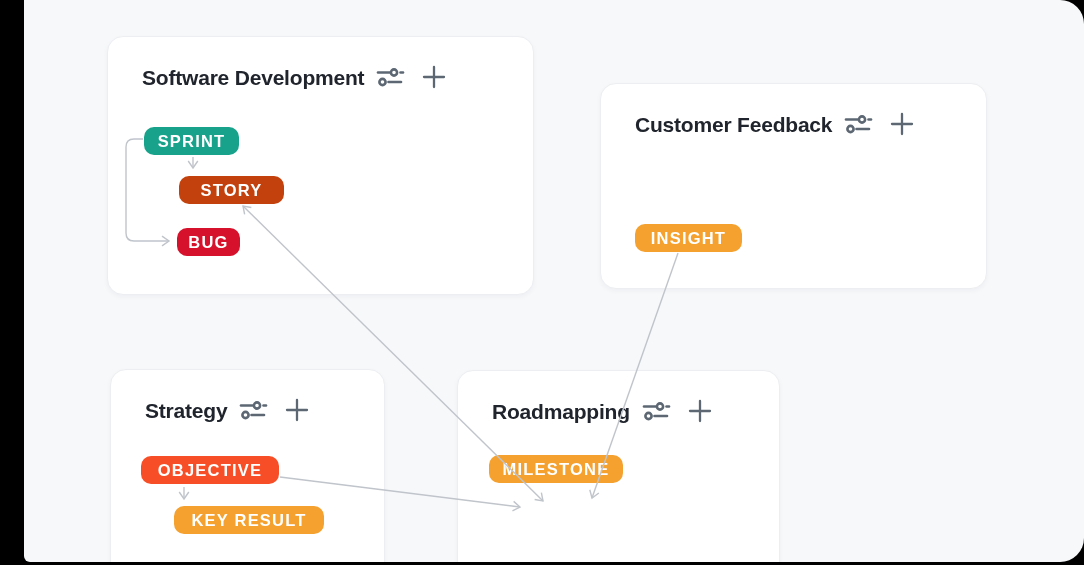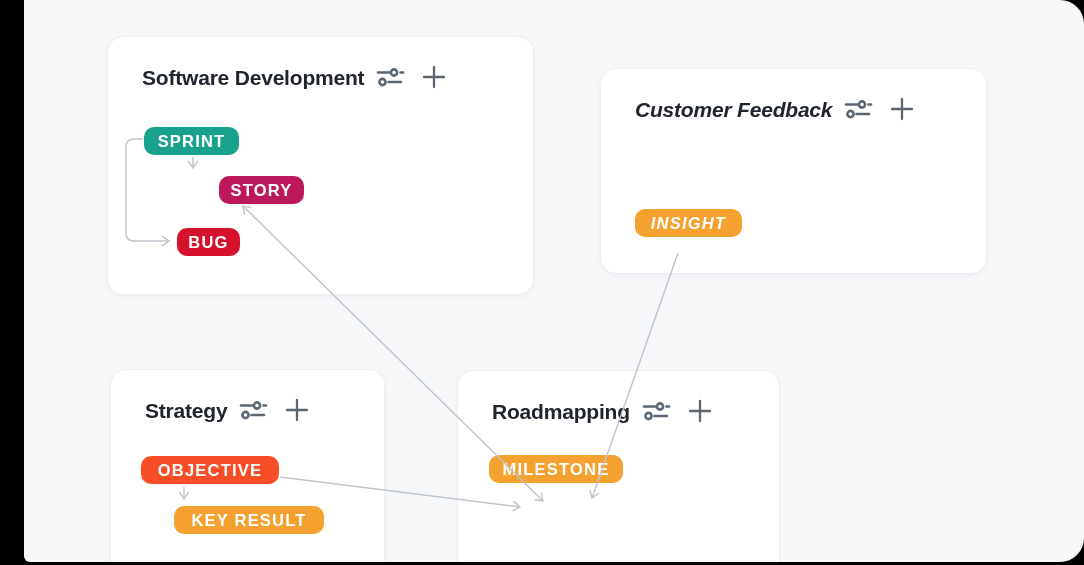--- a/index.html
+++ b/index.html
@@ -89,25 +89,25 @@
           <span><svg width="26" height="26" viewBox="0 0 26 26">
                 <g stroke="#5c6773" stroke-width="2.3" stroke-linecap="round">
                   <line x1="13" y1="3" x2="13" y2="23"></line>
                   <line x1="3" y1="13" x2="23" y2="13"></line>
                 </g>
               </svg></span>
         </button>
       </span>
     </div>
     <span class="pill" style="left: 36px; top: 90px; width: 95px; background: rgb(24, 162, 139);">SPRINT</span>
-    <span class="pill" style="left: 71px; top: 139px; width: 85px; background: #be185d; margin-left: 40px;">STORY</span>
+    <span class="pill" style="left: 71px; top: 139px; width: 105px; background: #c2410c;">STORY</span>
     <span class="pill" style="left: 69px; top: 191px; width: 63px; background: rgb(213, 17, 43);">BUG</span>
   </div>
 
-  <div class="card" style="left:576px;top:68px;width:385px;height:204px;font-style:italic;">
+  <div class="card" style="left:576px;top:83px;width:385px;height:204px;">
     <div class="card-header">
       <span class="card-title">Customer Feedback</span>
       <span class="icon-group">
         <button class="icon-btn">
           <span><svg width="30" height="24" viewBox="0 0 30 24">
                 <g stroke="#5c6773" stroke-width="2.6" stroke-linecap="round" fill="none">
                   <line x1="2" y1="7.5" x2="13.5" y2="7.5"></line>
                   <circle cx="18" cy="7.5" r="3.1"></circle>
                   <line x1="24.5" y1="7.5" x2="27" y2="7.5"></line>
                   <circle cx="6.5" cy="17" r="3.1"></circle>

